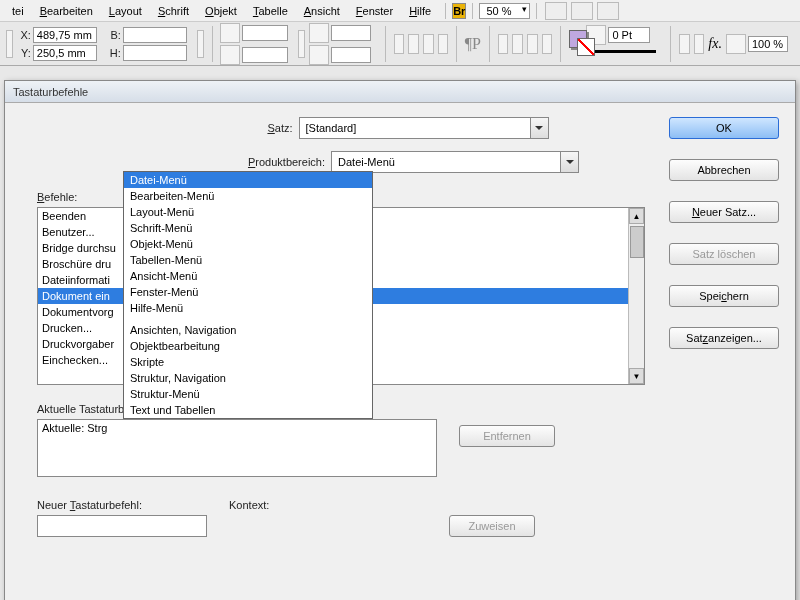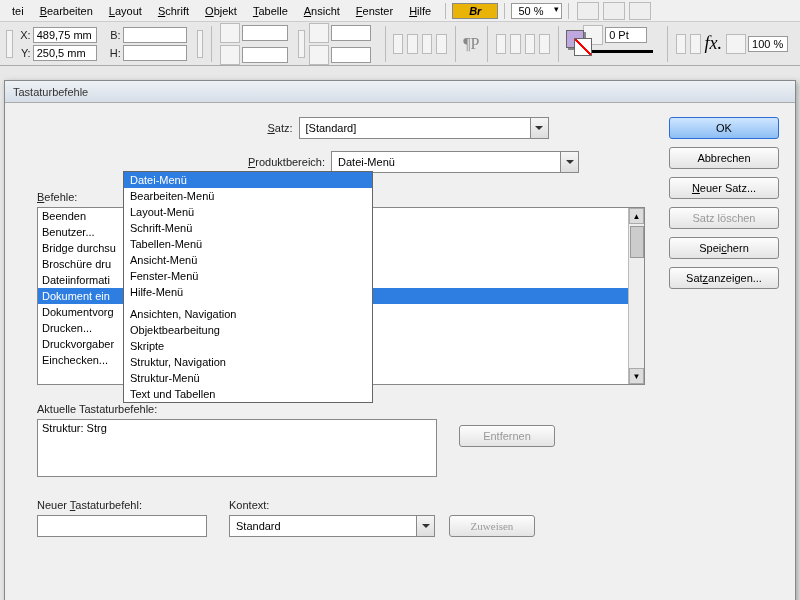--- a/index.html
+++ b/index.html
@@ -5,21 +5,21 @@
   * { box-sizing: border-box; font-family: Tahoma, Arial, sans-serif; font-size: 11px; }
   body { margin: 0; background: #e8e8e8; width: 800px; height: 600px; overflow: hidden; position: relative; }
   
   .menubar { background: #f0f0f0; height: 22px; display: flex; align-items: center; padding: 0 4px; border-bottom: 1px solid #ccc; }
   .menubar .mitem { padding: 3px 8px; cursor: default; }
   .menubar .mitem u { text-decoration: underline; }
   .menubar .zoom-box { border: 1px solid #999; background: #fff; padding: 1px 18px 1px 6px; position: relative; }
   .menubar .zoom-box::after { content: "▾"; position: absolute; right: 3px; top: 0; font-size: 9px; }
   .menubar .sep { width: 1px; height: 16px; background: #bbb; margin: 0 6px; }
   .menubar .icon-btn { width: 22px; height: 18px; border: 1px solid #bbb; background: #eee; margin: 0 2px; position: relative; }
-  .menubar .br-box { border: 1px solid #888; background: #eab308; padding: 1px 16px; font-weight: bold; font-style: italic; }
+  .menubar .br-box { border: 1px solid #888; background: #eab308; padding: 1px 0; font-weight: bold; }
   
   .toolbar { background: #e8e8e8; height: 44px; border-bottom: 1px solid #aaa; display: flex; align-items: center; padding: 0 6px; gap: 4px; }
   .toolbar .coord-block { display: flex; flex-direction: column; gap: 2px; margin-right: 6px; }
   .toolbar .coord-row { display: flex; align-items: center; gap: 2px; }
   .toolbar .coord-label { width: 14px; text-align: right; color: #222; }
   .toolbar .coord-field { width: 64px; height: 16px; border: 1px solid #999; background: #fff; padding: 0 3px; display: flex; align-items: center; }
   .toolbar .tsep { width: 1px; height: 36px; background: #bbb; margin: 0 4px; }
   .toolbar .ticon { width: 20px; height: 20px; border: 1px solid #bbb; background: #f4f4f4; }
   .toolbar .link-icon { width: 12px; height: 28px; border: 1px solid #bbb; background: #f4f4f4; }
   .toolbar .swatch { width: 18px; height: 18px; background: #bfa8e0; border: 1px solid #666; box-shadow: 2px 2px 0 #888; }
@@ -55,27 +55,27 @@
   
   .akt-label { position: absolute; left: 32px; top: 300px; }
   .akt-box { position: absolute; left: 32px; top: 316px; width: 400px; height: 58px; border: 1px solid #888; background: #fff; padding: 2px 4px; }
   
   .neuer-label { position: absolute; left: 32px; top: 396px; }
   .neuer-field { position: absolute; left: 32px; top: 412px; width: 170px; height: 22px; border: 1px solid #888; background: #fff; }
   
   .kontext-label { position: absolute; left: 224px; top: 396px; }
   .kontext-combo { position: absolute; left: 224px; top: 412px; width: 206px; }
   
-  .rbuttons { position: absolute; right: 16px; top: 14px; width: 110px; display: flex; flex-direction: column; gap: 8px; }
+  .rbuttons { position: absolute; right: 16px; top: 14px; width: 110px; display: flex; flex-direction: column; gap: 20px; }
   .btn { height: 22px; border: 1px solid #888; background: linear-gradient(#fdfdfd,#e4e4e4); border-radius: 3px; display: flex; align-items: center; justify-content: center; cursor: default; }
   .btn.primary { border: 1px solid #2b6cd6; background: linear-gradient(#cfe6ff,#8dbef5); }
   .btn.disabled { color: #999; }
   
   .btn-entf { position: absolute; left: 454px; top: 322px; width: 96px; }
-  .btn-zuw { position: absolute; left: 444px; top: 412px; width: 86px; font-family: Liberation Serif, serif; }
+  .btn-zuw { position: absolute; left: 444px; top: 412px; width: 86px; }
   
   .dropdown-list { position: absolute; left: 118px; top: 68px; width: 250px; background: #fff; border: 1px solid #666; z-index: 100; }
   .dropdown-list .ditem { height: 16px; padding: 0 6px; display: flex; align-items: center; }
   .dropdown-list .ditem.selected { background: #2e7de0; color: #fff; }
   .dropdown-list .dsep { height: 6px; }
 </style>
 </head>
 <body>
 
 <div class="menubar">
@@ -165,21 +165,21 @@
         <span class="ticon"></span>
         <span class="stroke-field">0 Pt</span>
       </div>
     <div class="coord-row">
         <div class="stroke-style"></div>
       </div>
   </div>
   <div class="tsep"></div>
   <div class="ticon"></div>
   <div class="ticon"></div>
-  <div style="font-style:italic;font-family:serif;font-size:18px">fx.</div>
+  <div style="font-style:italic;font-family:serif;font-size:14px">fx.</div>
   <div class="coord-block">
     <div class="coord-row">
         <span class="ticon"></span>
         <span class="pct-box">100 %</span>
       </div>
   </div>
 </div>
 
 <div class="dialog">
   <div class="titlebar">Tastaturbefehle</div>
@@ -217,50 +217,47 @@
         <div class="scrollbar">
           <div class="sb-btn" style="top:0">▲</div>
           <div class="thumb"></div>
           <div class="sb-btn" style="bottom:0">▼</div>
         </div>
       </div>
     </div>
 
     <span class="akt-label label">Aktuelle Tastaturbefehle:</span>
     <div class="akt-box">
-      <span>Struktur: Strg</span>
+      <span>Aktuelle: Strg</span>
     </div>
 
     <span class="neuer-label label">Neuer <u>T</u>astaturbefehl:</span>
     <div class="neuer-field"></div>
 
     <span class="kontext-label label">Kontext:</span>
-    <div class="combo kontext-combo">
-      <span>Standard</span>
-      <span class="arrow"></span>
-    </div>
 
     <div class="btn disabled btn-entf">Entfernen</div>
     <div class="btn disabled btn-zuw">Zuweisen</div>
 
     <div class="rbuttons">
       <div class="btn primary">OK</div>
       <div class="btn">Abbrechen</div>
       <div class="btn"><u>N</u>euer Satz...</div>
       <div class="btn disabled">Satz löschen</div>
       <div class="btn">Spei<u>c</u>hern</div>
       <div class="btn">Sat<u>z</u> anzeigen...</div>
     </div>
 
     <div class="dropdown-list">
       <div id="dd-items">
           <div class="ditem selected">Datei-Menü</div>
           <div class="ditem">Bearbeiten-Menü</div>
           <div class="ditem">Layout-Menü</div>
           <div class="ditem">Schrift-Menü</div>
+          <div class="ditem">Objekt-Menü</div>
           <div class="ditem">Tabellen-Menü</div>
           <div class="ditem">Ansicht-Menü</div>
           <div class="ditem">Fenster-Menü</div>
           <div class="ditem">Hilfe-Menü</div>
         </div>
       <div class="dsep"></div>
       <div id="dd-items2">
           <div class="ditem">Ansichten, Navigation</div>
           <div class="ditem">Objektbearbeitung</div>
           <div class="ditem">Skripte</div>

